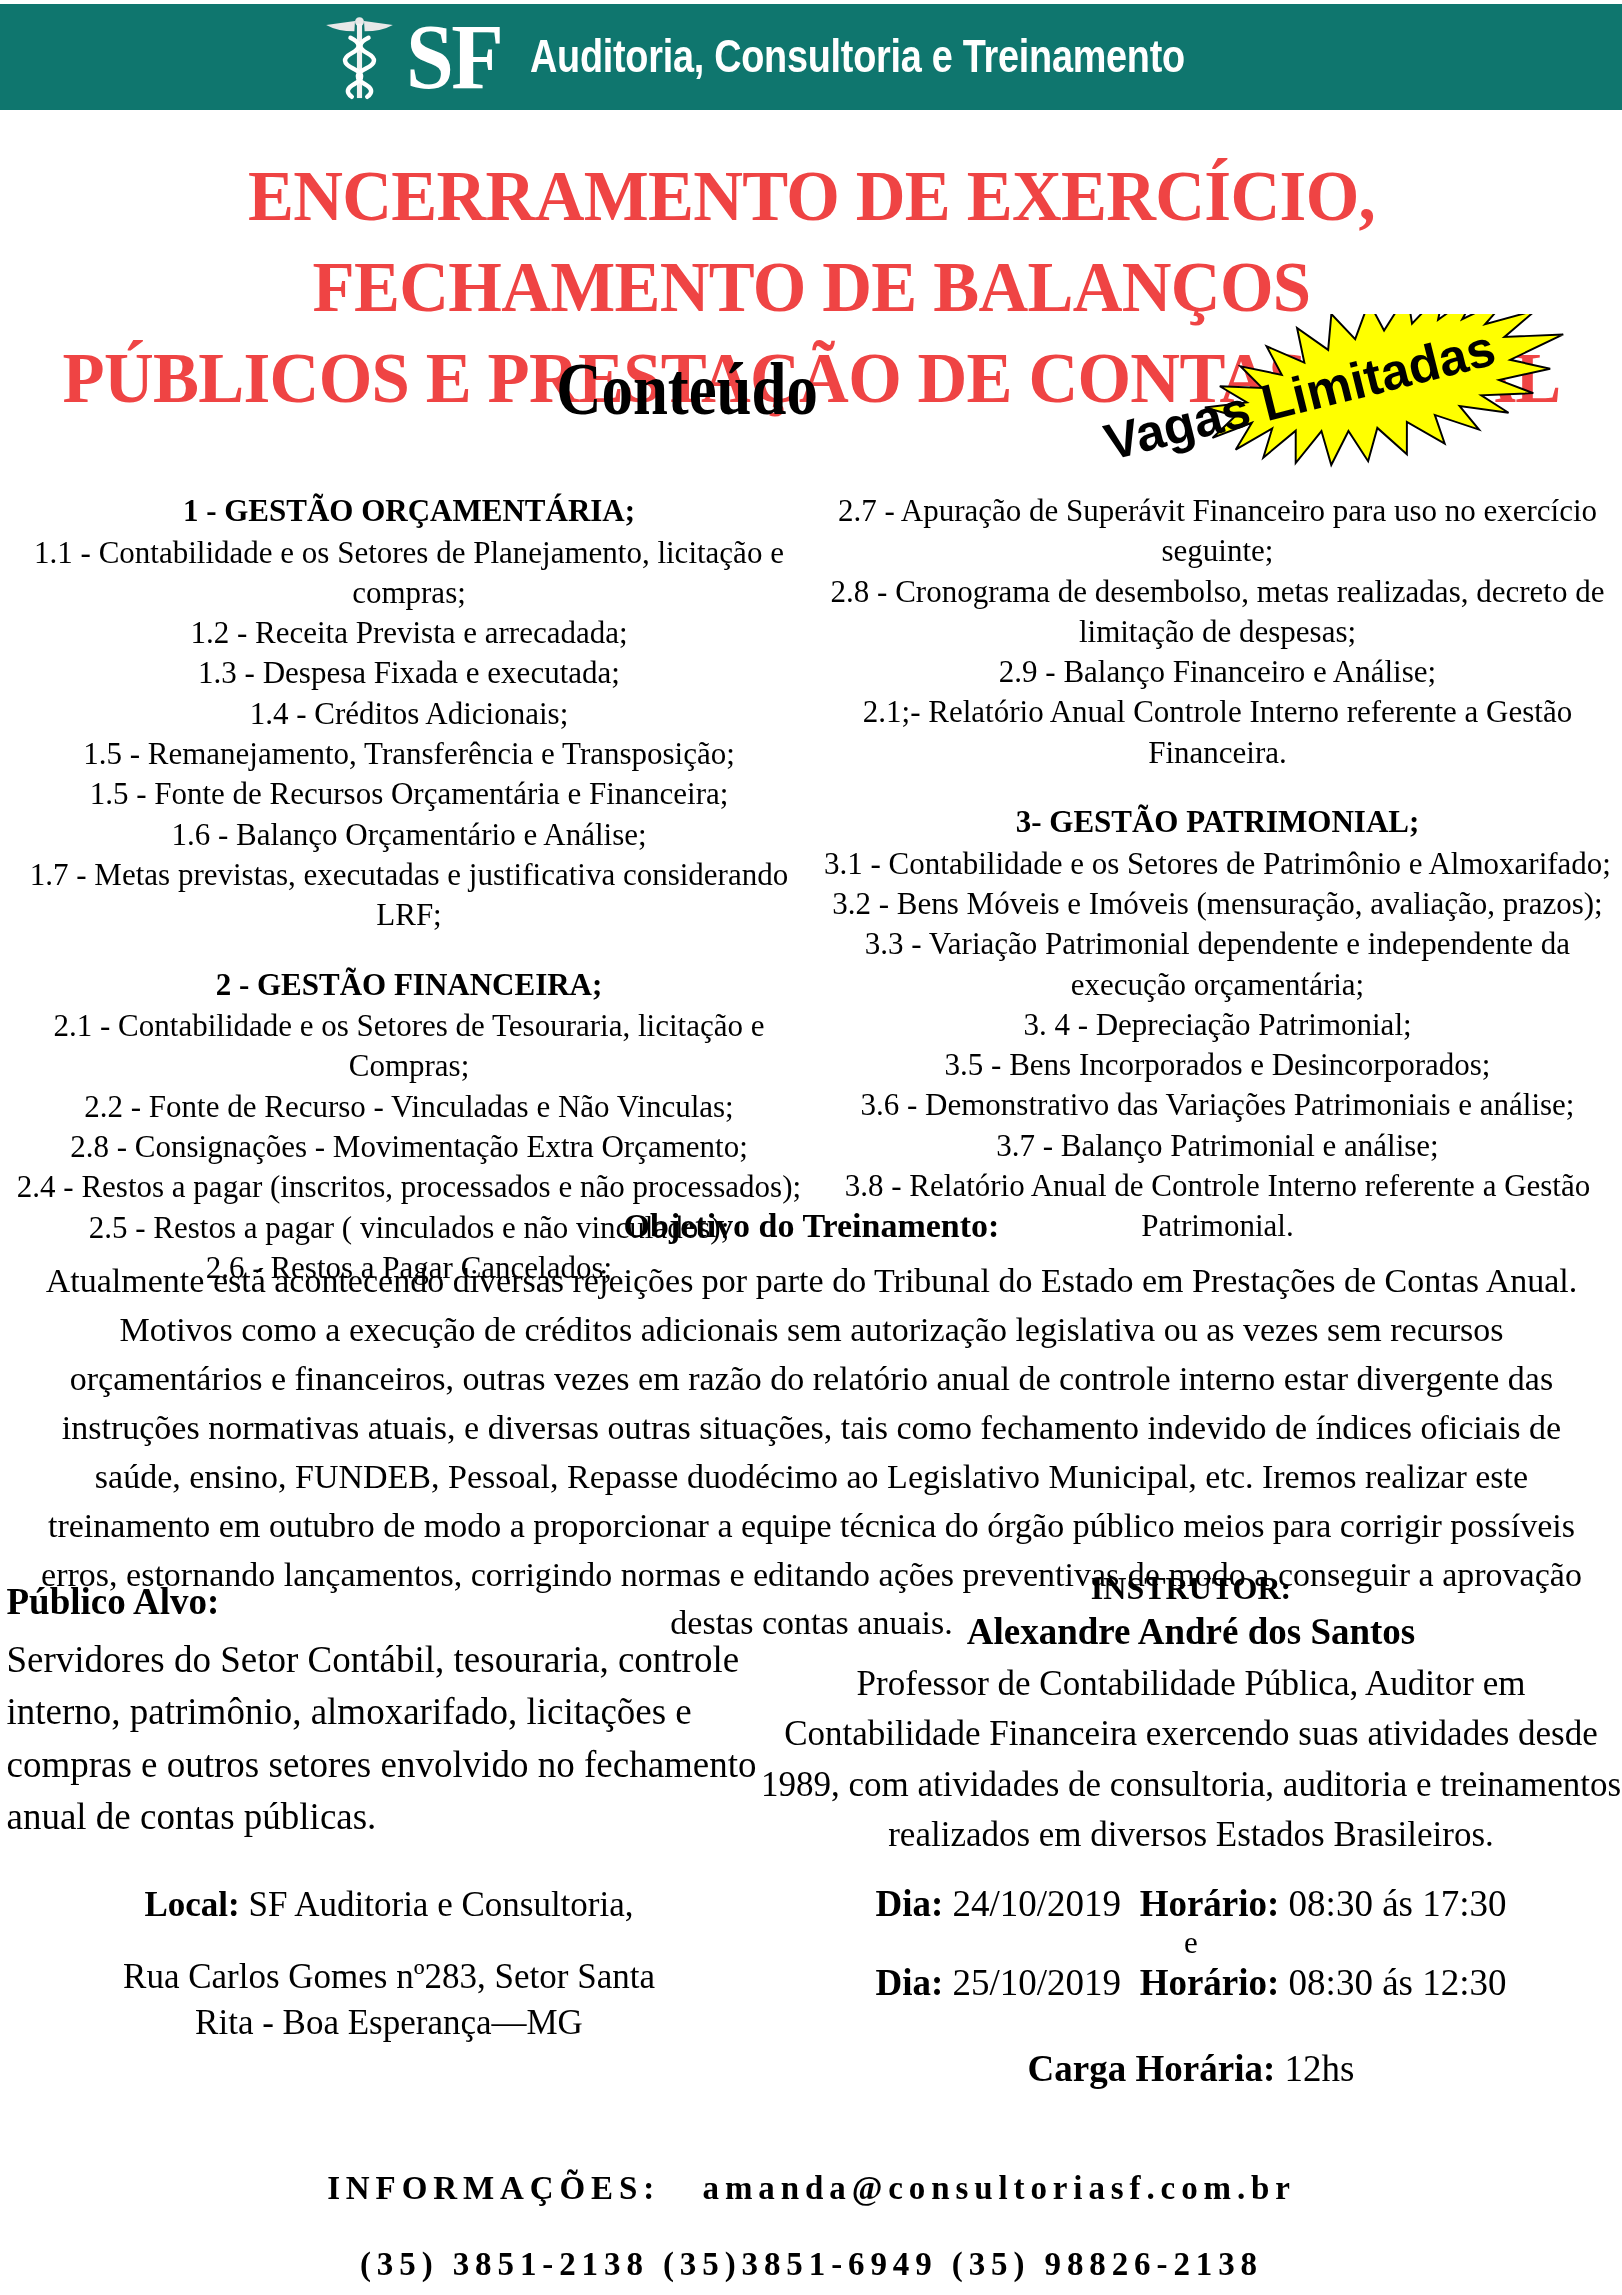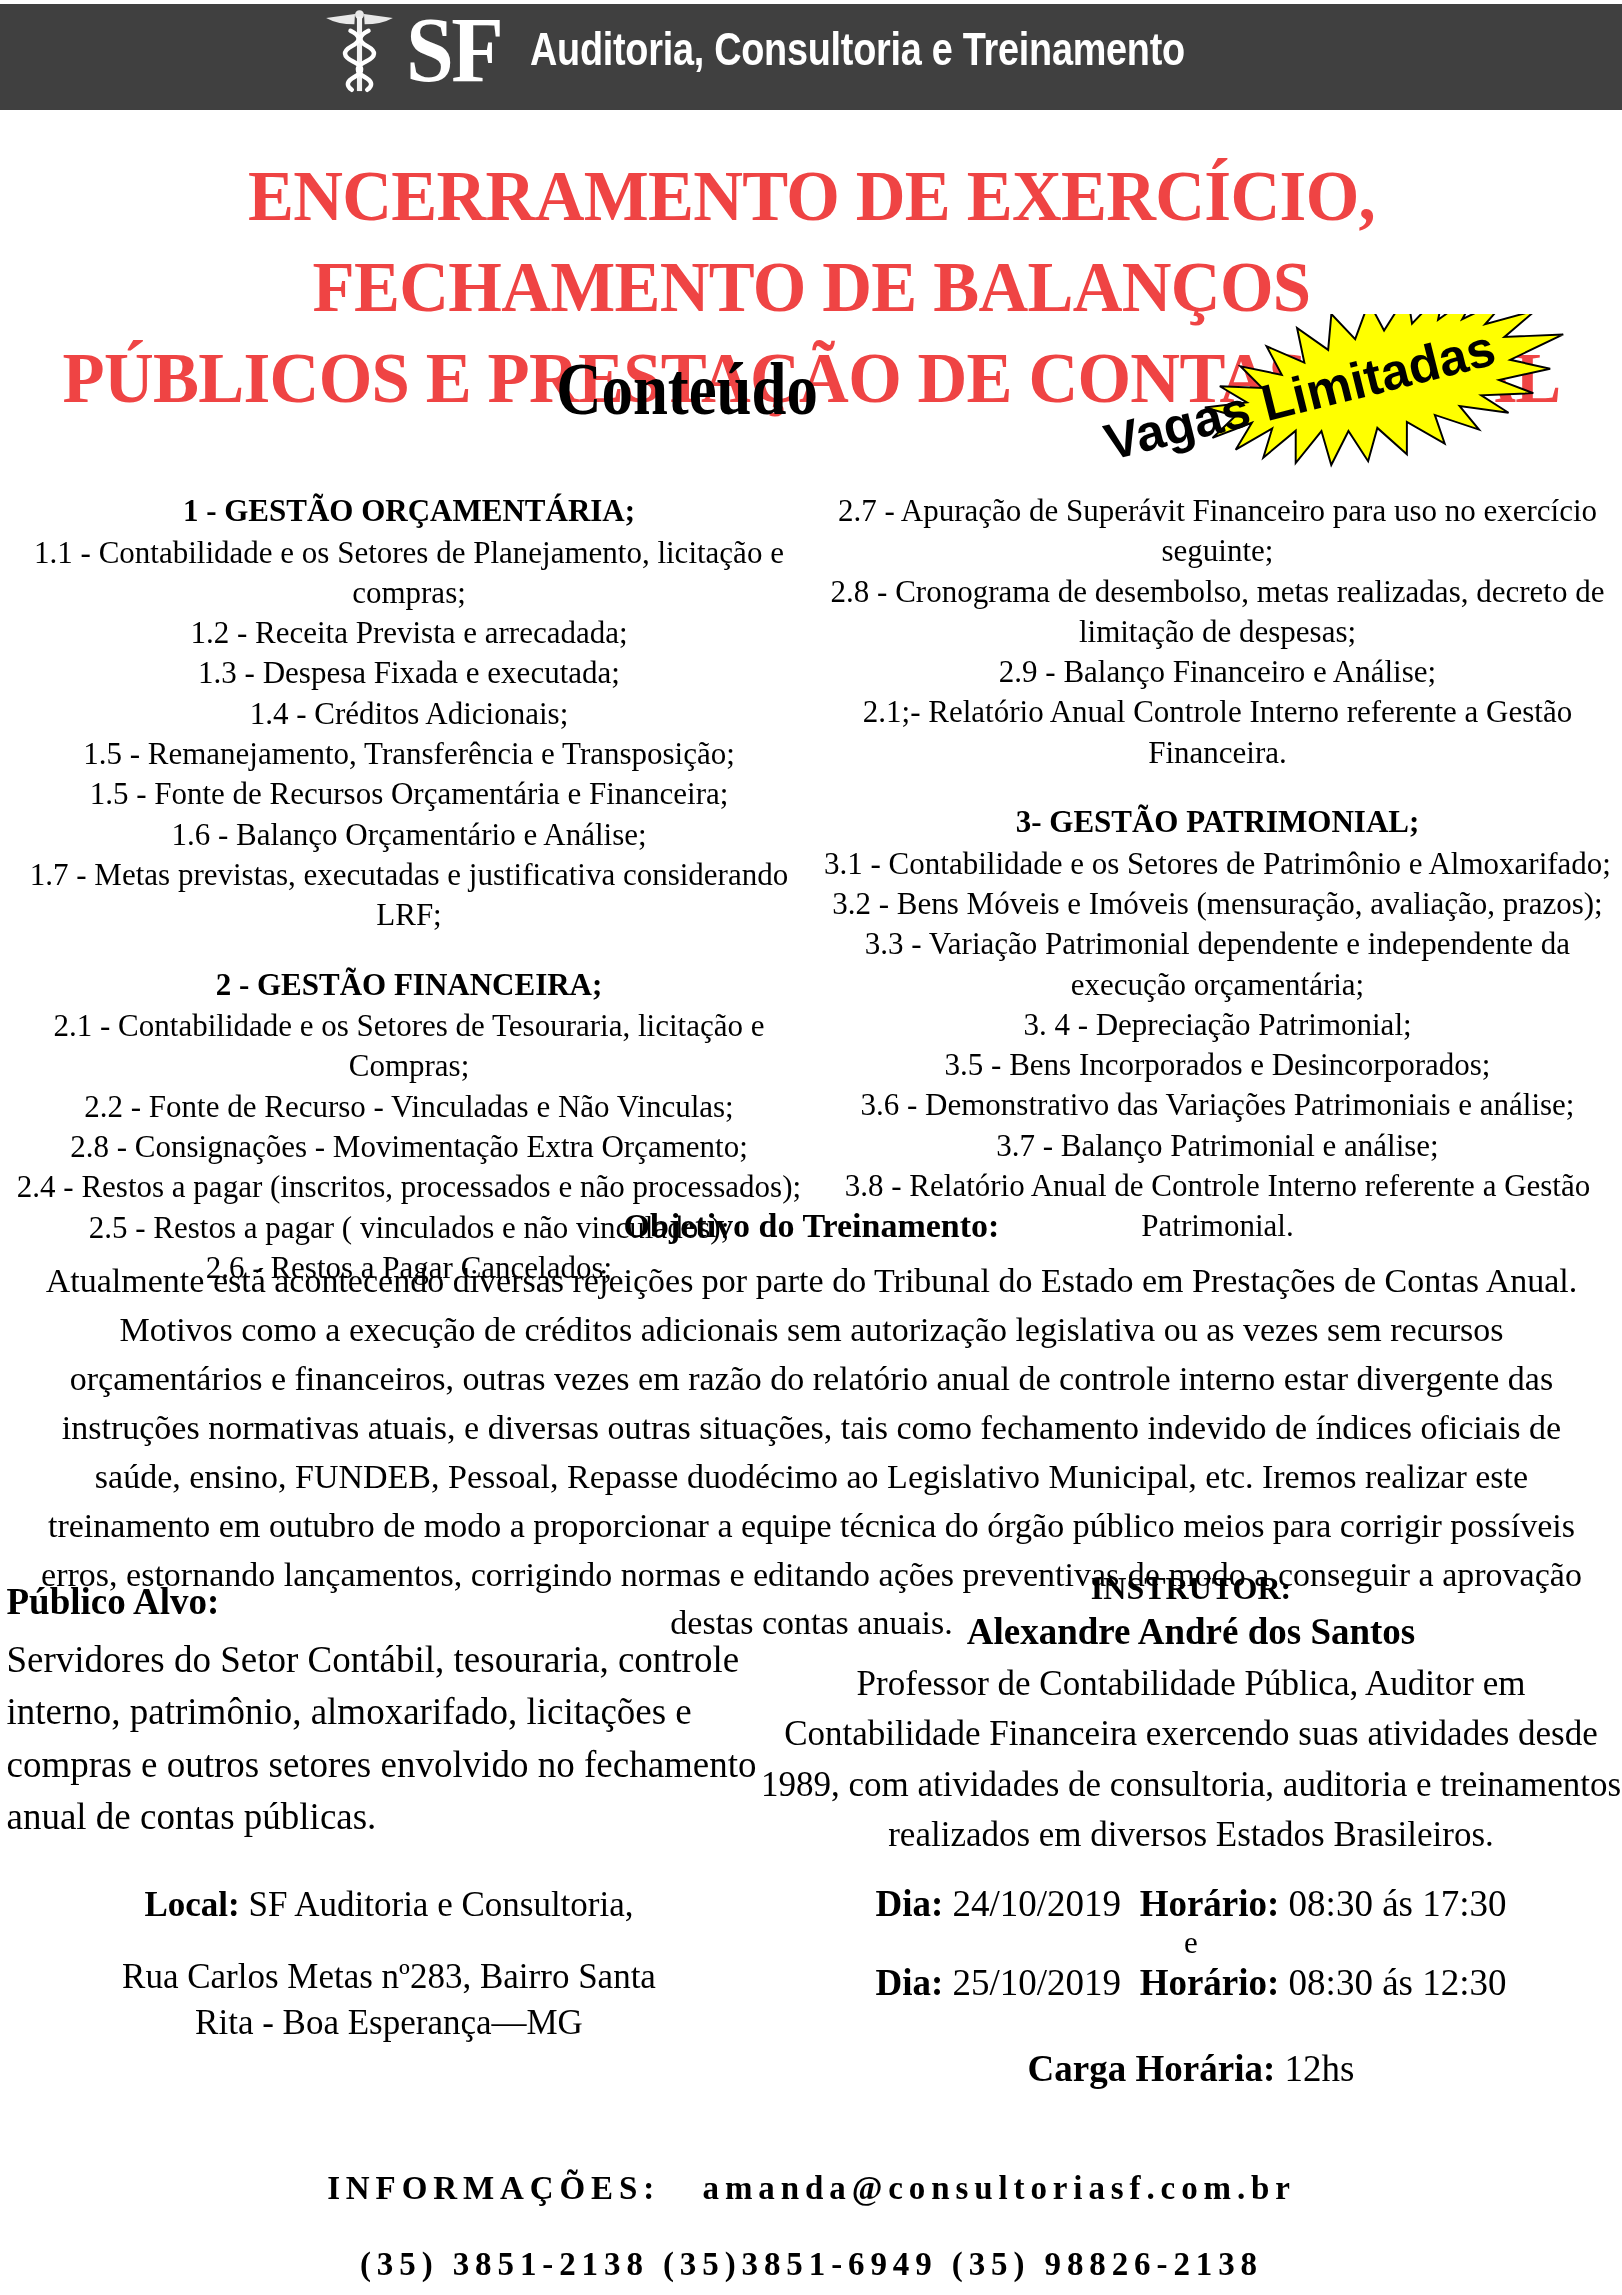--- a/index.html
+++ b/index.html
@@ -16,23 +16,23 @@
     overflow: hidden;
   }
 
   
   .header-bar {
     position: absolute;
     left: 0;
     top: 3.9px;
     width: 1623px;
     height: 106px;
-    background: #404040;
+    background: #0f766e;
     display: flex;
-    align-items: flex-start;
+    align-items: center;
     justify-content: flex-start;
     padding-left: 321px;
     box-sizing: border-box;
   }
   .logo-wrap {
     display: flex;
     align-items: center;
     gap: 11.8px;
   }
   .caduceus {
@@ -338,21 +338,21 @@
   <div class="instrutor-name">Alexandre André dos Santos</div>
   <div class="instrutor-bio">Professor de Contabilidade Pública, Auditor em Contabilidade Financeira exercendo suas atividades desde 1989, com atividades de consultoria, auditoria e treinamentos realizados em diversos Estados Brasileiros.</div>
 </div>
 
 <div class="local">
   <div class="local-line1">
     <b>Local:</b>
     <span>SF Auditoria e Consultoria,</span>
   </div>
   <div class="local-addr">
-    <div>Rua Carlos Metas nº283, Bairro Santa</div>
+    <div>Rua Carlos Gomes nº283, Setor Santa</div>
     <div>Rita - Boa Esperança—MG</div>
   </div>
 </div>
 
 <div class="dates">
   <div>
     <b>Dia:</b>
     <span>24/10/2019</span>&nbsp;
     <b>Horário:</b>
     <span>08:30 ás 17:30</span>

